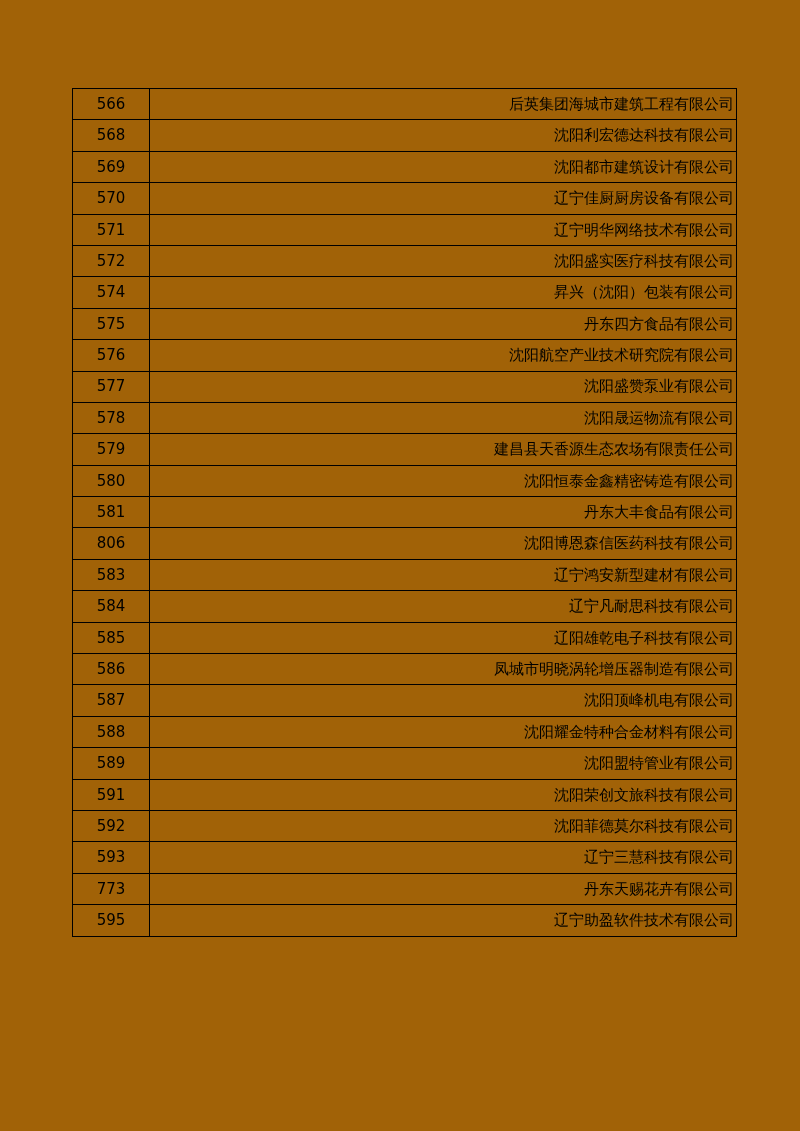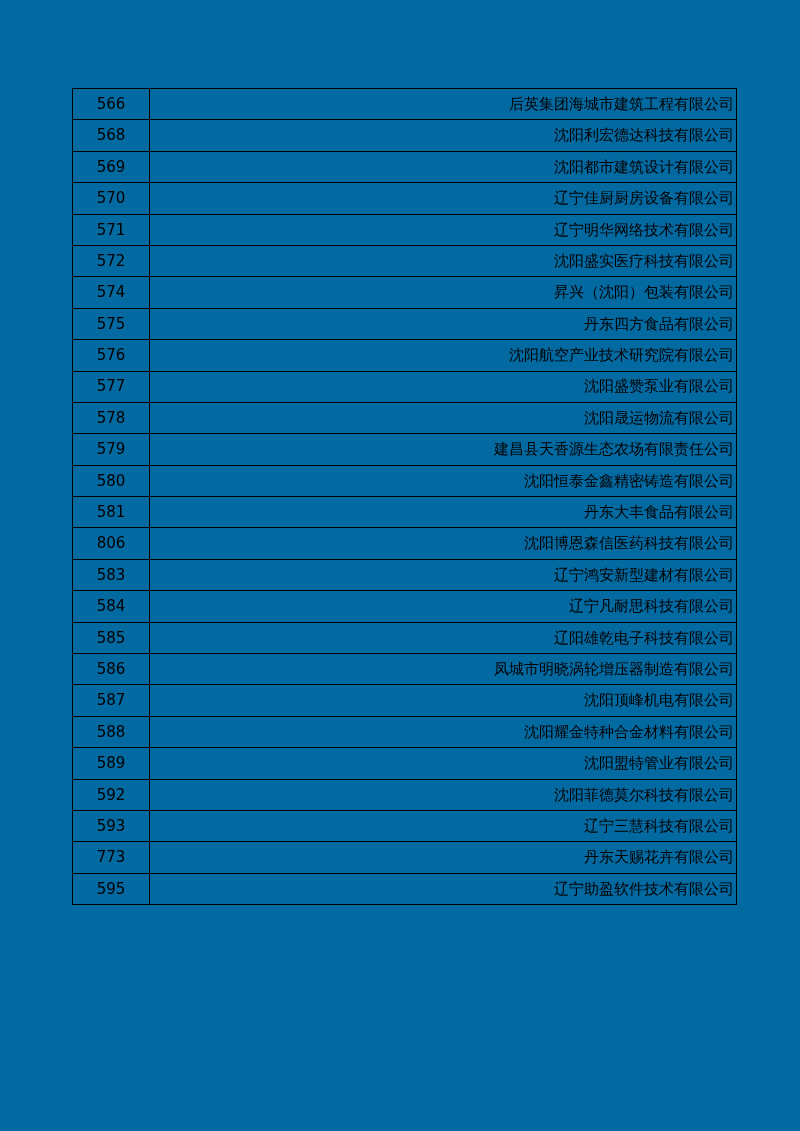--- a/index.html
+++ b/index.html
@@ -12,21 +12,21 @@
     height: 1131px;
     font-family: "DejaVu Sans", "Liberation Sans", sans-serif;
     color: #000000;
   }
   .page {
     position: relative;
     width: 800px;
     height: 1131px;
     box-sizing: border-box;
     padding: 88px 96px 0 72px;
-    background: #0369a1;
+    background: #a16207;
   }
   table.company-table {
     border-collapse: collapse;
     width: 656px;
     table-layout: fixed;
   }
   table.company-table td {
     border: 1px solid #000000;
     height: 30.4px;
     padding: 0 2px;
@@ -134,20 +134,24 @@
       </tr>
       <tr>
         <td class="col-index">588</td>
         <td class="col-name">沈阳耀金特种合金材料有限公司</td>
       </tr>
       <tr>
         <td class="col-index">589</td>
         <td class="col-name">沈阳盟特管业有限公司</td>
       </tr>
       <tr>
+        <td class="col-index">591</td>
+        <td class="col-name">沈阳荣创文旅科技有限公司</td>
+      </tr>
+      <tr>
         <td class="col-index">592</td>
         <td class="col-name">沈阳菲德莫尔科技有限公司</td>
       </tr>
       <tr>
         <td class="col-index">593</td>
         <td class="col-name">辽宁三慧科技有限公司</td>
       </tr>
       <tr>
         <td class="col-index">773</td>
         <td class="col-name">丹东天赐花卉有限公司</td>

